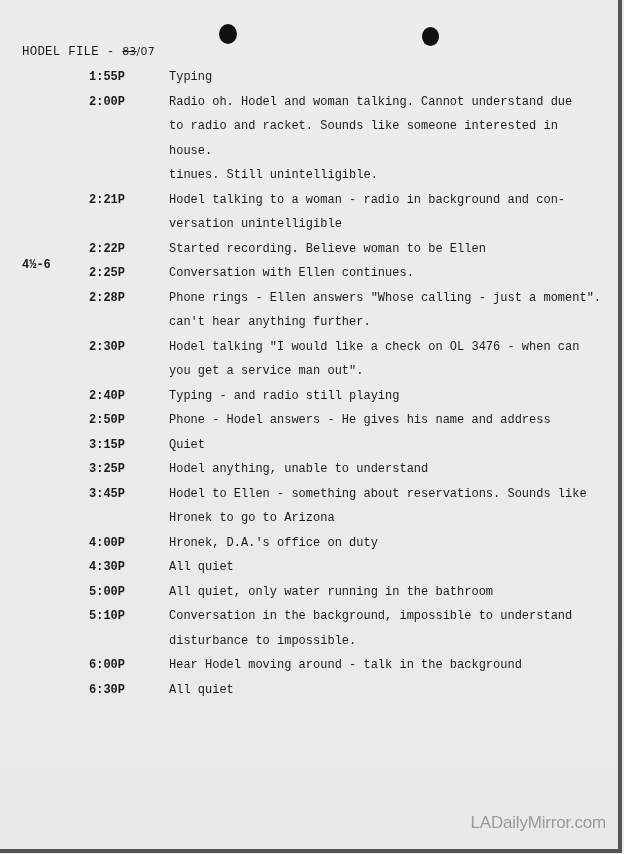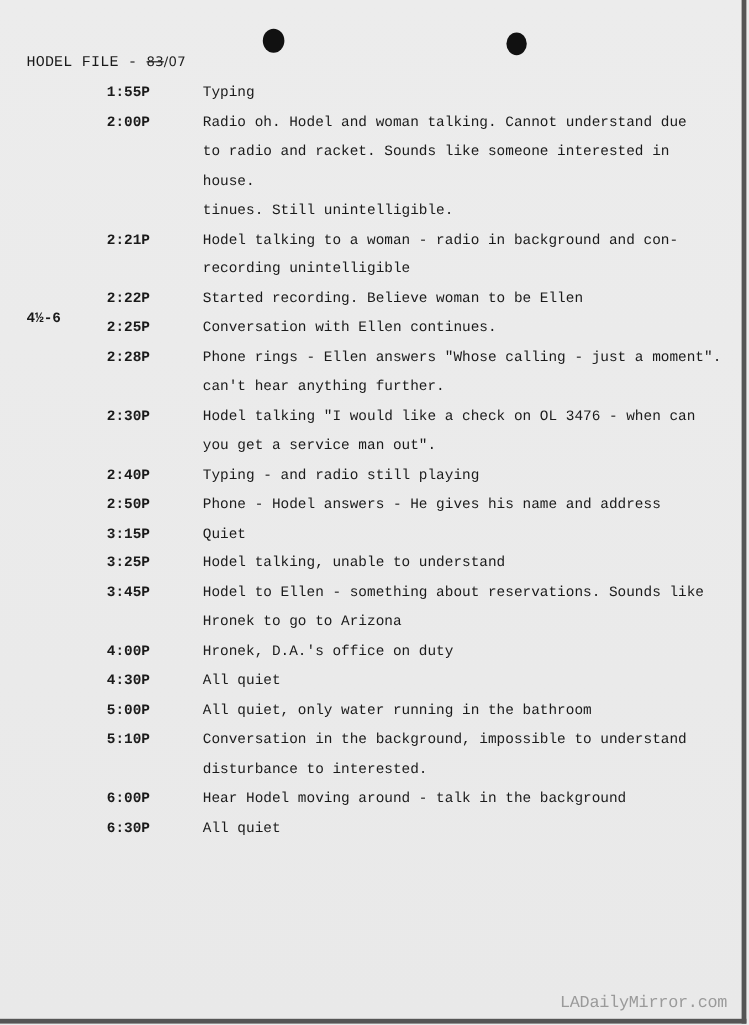--- a/index.html
+++ b/index.html
@@ -35,22 +35,22 @@
   .entries { position: absolute; left: 0; top: 67px; width: 618px; }
   .entry { position: relative; }
   .line {
     position: relative; height: 24.5px; line-height: 20px;
     font-size: 12px; white-space: nowrap;
   }
   .margin { position: absolute; left: 22px; top: 0; font-weight: bold; margin-top: 16px; }
   .time { position: absolute; left: 89px; top: 0; font-weight: bold; }
   .text { position: absolute; left: 169px; top: 0; }
   .watermark {
-    position: absolute; right: 12px; bottom: 5px;
-    font-family: Liberation Mono, monospace; font-size: 14px;
+    position: absolute; right: 12px; bottom: 16px;
+    font-family: Liberation Sans, sans-serif; font-size: 17px;
     color: #9a9a9a; letter-spacing: -0.2px;
   }
 </style>
 </head>
 <body>
 
 <div class="page">
   <div class="hole h1"></div>
   <div class="hole h2"></div>
 
@@ -84,21 +84,21 @@
           <span class="text">tinues.  Still unintelligible.</span>
         </div>
       </div>
       <div class="entry">
         <div class="line">
           <span class="margin"></span>
           <span class="time">2:21P</span>
           <span class="text">Hodel talking to a woman - radio in background and con-</span>
         </div>
         <div class="line">
-          <span class="text">recording unintelligible</span>
+          <span class="text">versation unintelligible</span>
         </div>
       </div>
       <div class="entry">
         <div class="line">
           <span class="margin">4½-6</span>
           <span class="time">2:22P</span>
           <span class="text">Started recording.  Believe woman to be Ellen</span>
         </div>
       </div>
       <div class="entry">
@@ -146,21 +146,21 @@
         <div class="line">
           <span class="margin"></span>
           <span class="time">3:15P</span>
           <span class="text">Quiet</span>
         </div>
       </div>
       <div class="entry">
         <div class="line">
           <span class="margin"></span>
           <span class="time">3:25P</span>
-          <span class="text">Hodel talking, unable to understand</span>
+          <span class="text">Hodel anything, unable to understand</span>
         </div>
       </div>
       <div class="entry">
         <div class="line">
           <span class="margin"></span>
           <span class="time">3:45P</span>
           <span class="text">Hodel to Ellen - something about reservations.  Sounds like</span>
         </div>
         <div class="line">
           <span class="text">Hronek to go to Arizona</span>
@@ -189,21 +189,21 @@
       </div>
       <div class="entry">
         <div class="line">
           <span class="margin"></span>
           <span class="time">5:10P</span>
           <span class="text">Conversation in the background, impossible to understand</span>
         </div>
       </div>
       <div class="entry">
         <div class="line">
-          <span class="text">disturbance to interested.</span>
+          <span class="text">disturbance to impossible.</span>
         </div>
       </div>
       <div class="entry">
         <div class="line">
           <span class="margin"></span>
           <span class="time">6:00P</span>
           <span class="text">Hear Hodel moving around - talk in the background</span>
         </div>
       </div>
       <div class="entry">

